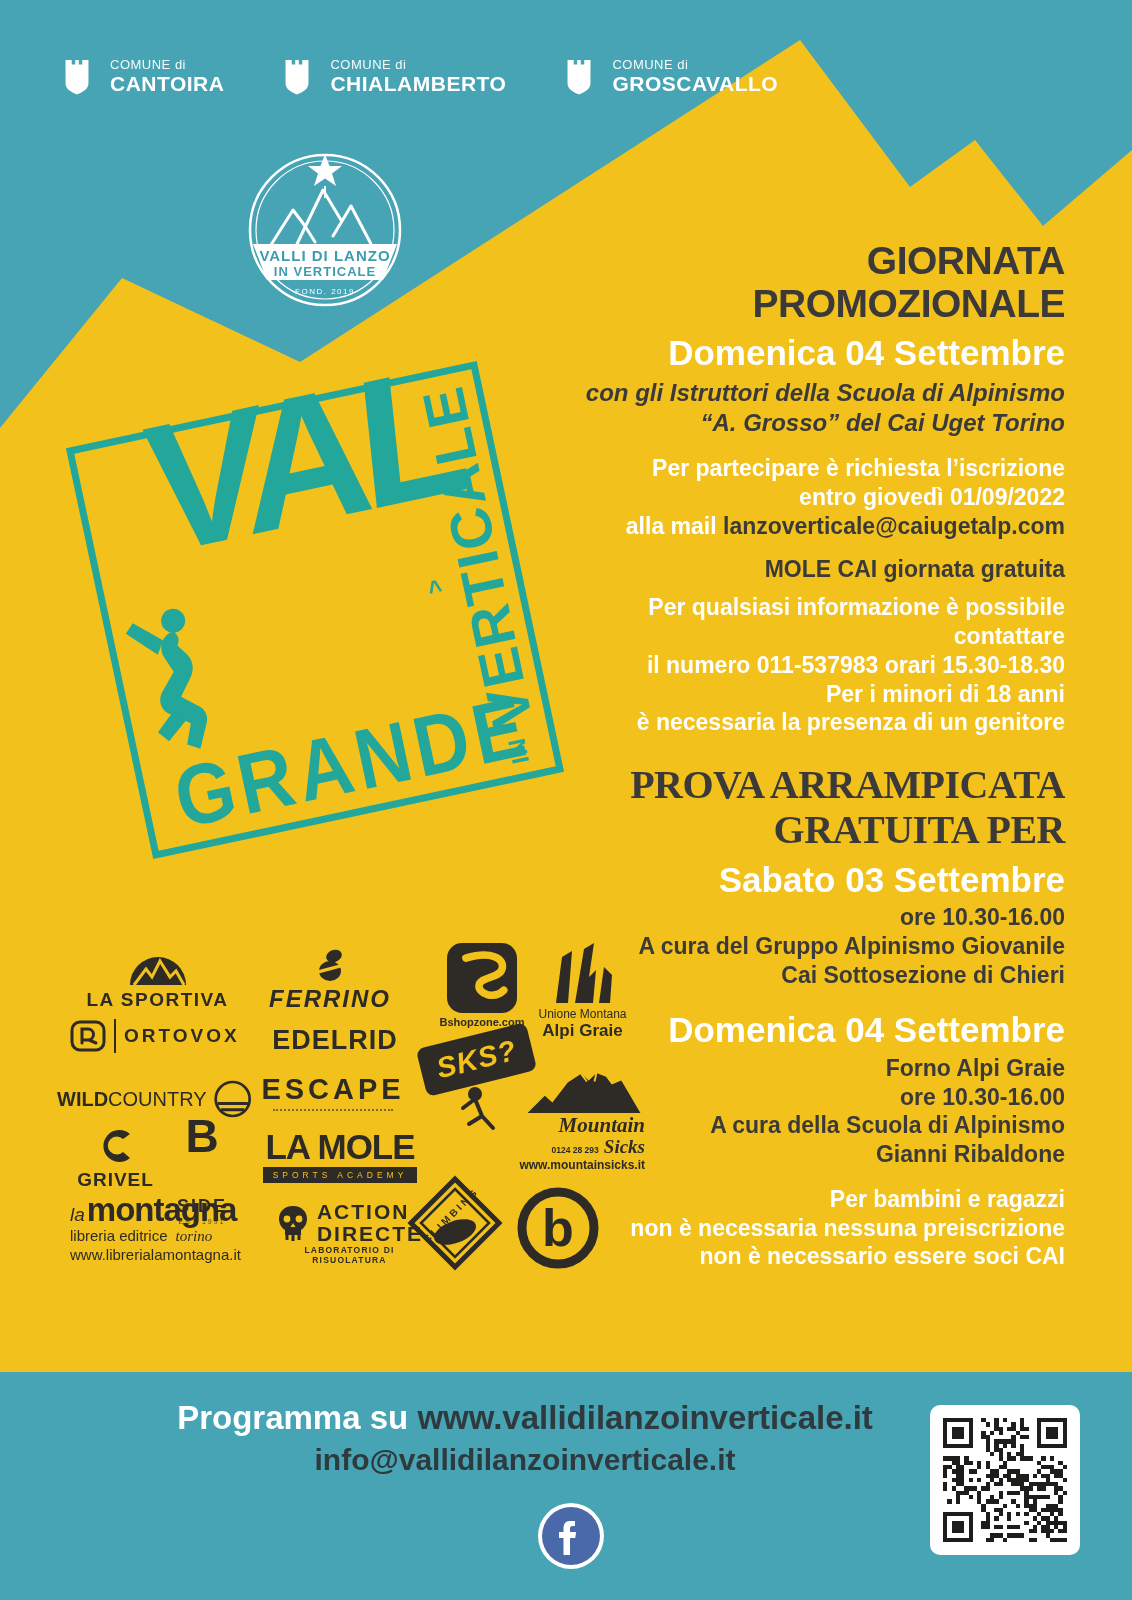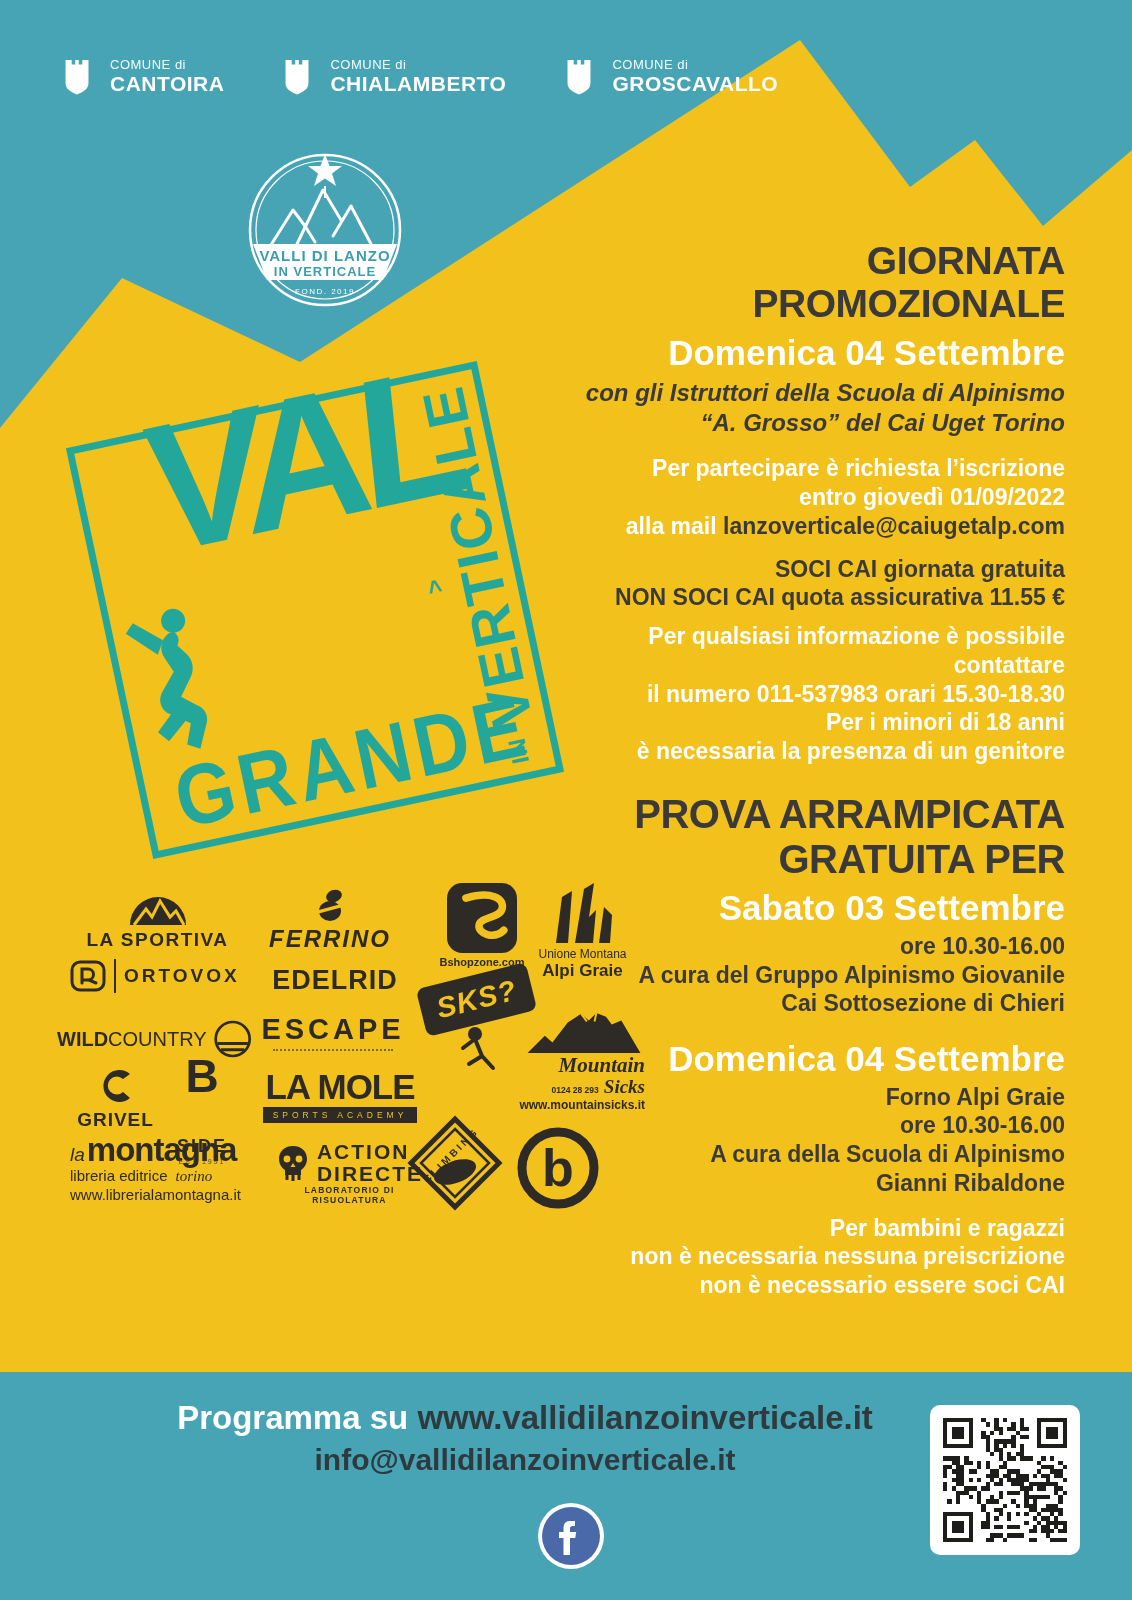--- a/index.html
+++ b/index.html
@@ -39,26 +39,26 @@
 
   
   .right-col{position:absolute;left:548px;top:240px;width:517px;text-align:right;}
   .h-dark{font-size:39px;font-weight:800;color:var(--dark);line-height:1.1;letter-spacing:-.5px;}
   .h-teal{font-size:44px;font-weight:800;color:var(--accent);line-height:1.05;letter-spacing:-.5px;margin-top:2px;}
   .h-date{font-size:35px;font-weight:700;color:#fff;line-height:1.1;margin-top:8px;}
   .txt-it{font-size:24px;font-style:italic;font-weight:600;color:var(--dark);line-height:1.25;margin-top:6px;}
   .txt-w{font-size:23px;font-weight:700;color:#fff;line-height:1.25;}
   .txt-d{font-size:23px;font-weight:700;color:var(--dark);line-height:1.25;}
   .mt16{margin-top:16px;} .mt14{margin-top:14px;} .mt10{margin-top:10px;}
-  .mt26{margin-top:26px;} .mt22{margin-top:22px;} .mt4{margin-top:4px;}
+  .mt26{margin-top:26px;font-family:Liberation Serif, serif;} .mt22{margin-top:22px;} .mt4{margin-top:4px;}
   .h-dark2{font-size:40px;font-weight:800;color:var(--dark);line-height:1.12;letter-spacing:-.5px;}
   .inline-dark{color:var(--dark);}
 
   
-  .sponsors{position:absolute;left:55px;top:883px;width:595px;height:345px;color:var(--logo-ink);}
+  .sponsors{position:absolute;left:55px;top:943px;width:595px;height:345px;color:var(--logo-ink);}
   .sp{position:absolute;display:flex;flex-direction:column;align-items:center;text-align:center;}
   .sp svg{display:block;}
   .sp-lasportiva{left:20px;top:8px;width:165px;}
   .sp-lasportiva .nm{font-size:19px;font-weight:700;letter-spacing:1.5px;margin-top:2px;}
   .sp-ferrino{left:195px;top:6px;width:160px;}
   .sp-ferrino .nm{font-size:24px;font-weight:800;font-style:italic;letter-spacing:2px;margin-top:2px;}
   .sp-bshop{left:372px;top:0px;width:110px;}
   .sp-bshop .nm{font-size:11px;font-weight:700;margin-top:3px;}
   .sp-alpigraie{left:470px;top:0px;width:115px;}
   .sp-alpigraie .l1{font-size:12px;margin-top:2px;}
@@ -197,22 +197,21 @@
     <div class="mt16">
       <div class="txt-w">Per partecipare è richiesta l’iscrizione</div>
       <div class="txt-w">entro giovedì 01/09/2022</div>
       <div class="txt-w">
         <span>alla mail</span>
         <span class="inline-dark">lanzoverticale@caiugetalp.com</span>
       </div>
     </div>
 
     <div class="mt14">
-      <div class="txt-d">SOCI CAI giornata gratuita</div>
-      <div class="txt-d">NON SOCI CAI quota assicurativa 11.55 €</div>
+      <div class="txt-d">MOLE CAI giornata gratuita</div>
     </div>
 
     <div class="mt10">
       <div class="txt-w">Per qualsiasi informazione è possibile contattare</div>
       <div class="txt-w">il numero 011-537983 orari 15.30-18.30</div>
       <div class="txt-w">Per i minori di 18 anni</div>
       <div class="txt-w">è necessaria la presenza di un genitore</div>
     </div>
 
     <div class="mt26">

